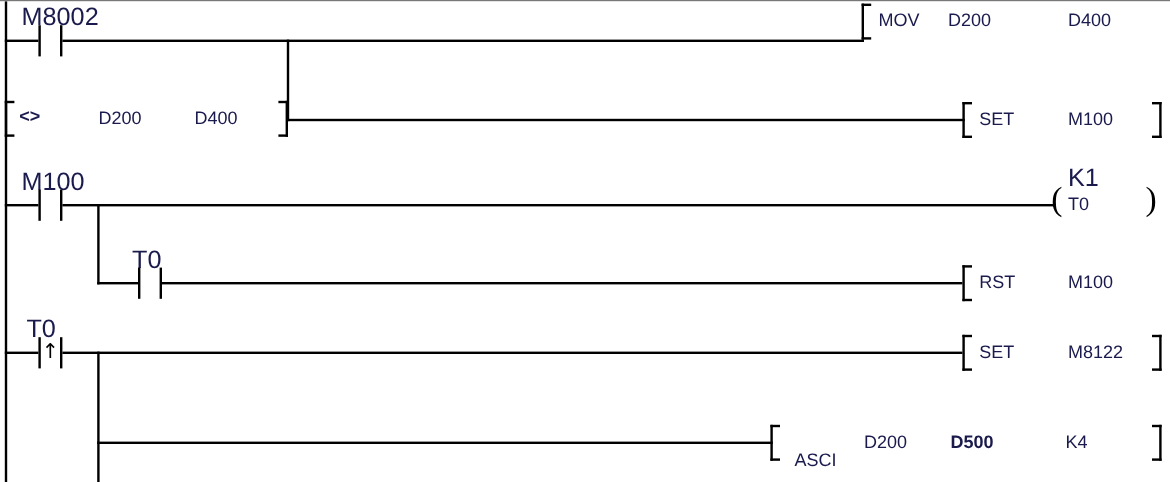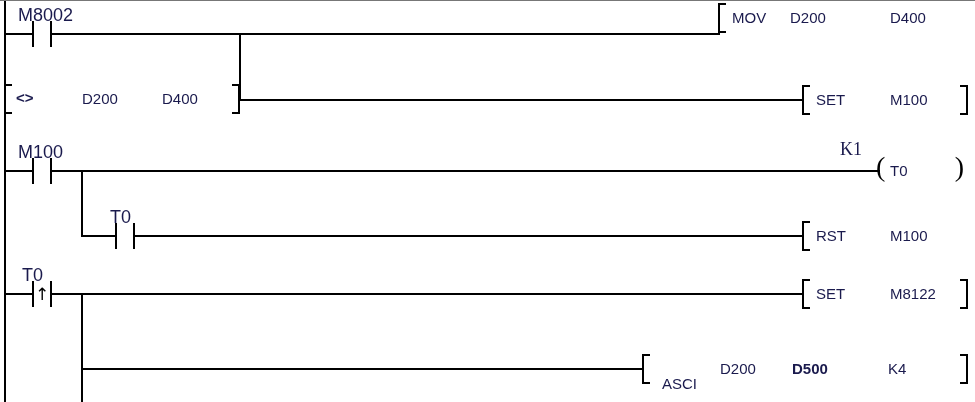--- a/index.html
+++ b/index.html
@@ -51,21 +51,21 @@
     top: 50%;
     transform: translate(-50%, -50%);
     font-size: 17px;
     line-height: 1;
     color: #000000;
     font-family: "DejaVu Sans", sans-serif;
   }
   
   .lbl {
     position: absolute;
-    font-size: 18px;
+    font-size: 21px;
     line-height: 16px;
     color: #1a1a4d;
     white-space: nowrap;
   }
   
   .instr {
     position: absolute;
     height: 30px;
   }
   .instr .brk {
@@ -167,21 +167,21 @@
   </div>
 
   <div class="wire-h" style="left:4px; top:169px; width:28px;"></div>
   <div class="lbl" style="left:18px; top:143px;">M100</div>
   <div class="contact" style="left:32px; top:157px; width:20px;">
     <div class="bar left"></div>
     <div class="bar right"></div>
   </div>
   <div class="wire-h" style="left:52px; top:169px; width:828px;"></div>
 
-  <div class="lbl" style="left:840px; top:140px;font-family:Liberation Serif, serif;">K1</div>
+  <div class="lbl" style="left:890px; top:140px;">K1</div>
   <div class="coil" style="left:876px; top:155px; width:88px;">
     <div class="paren l">(</div>
     <div class="coil-name">T0</div>
     <div class="paren r">)</div>
   </div>
 
   <div class="wire-v" style="left:81px; top:169px; height:67px;"></div>
 
   <div class="wire-h" style="left:81px; top:234px; width:34px;"></div>
   <div class="lbl" style="left:110px; top:208px;">T0</div>

